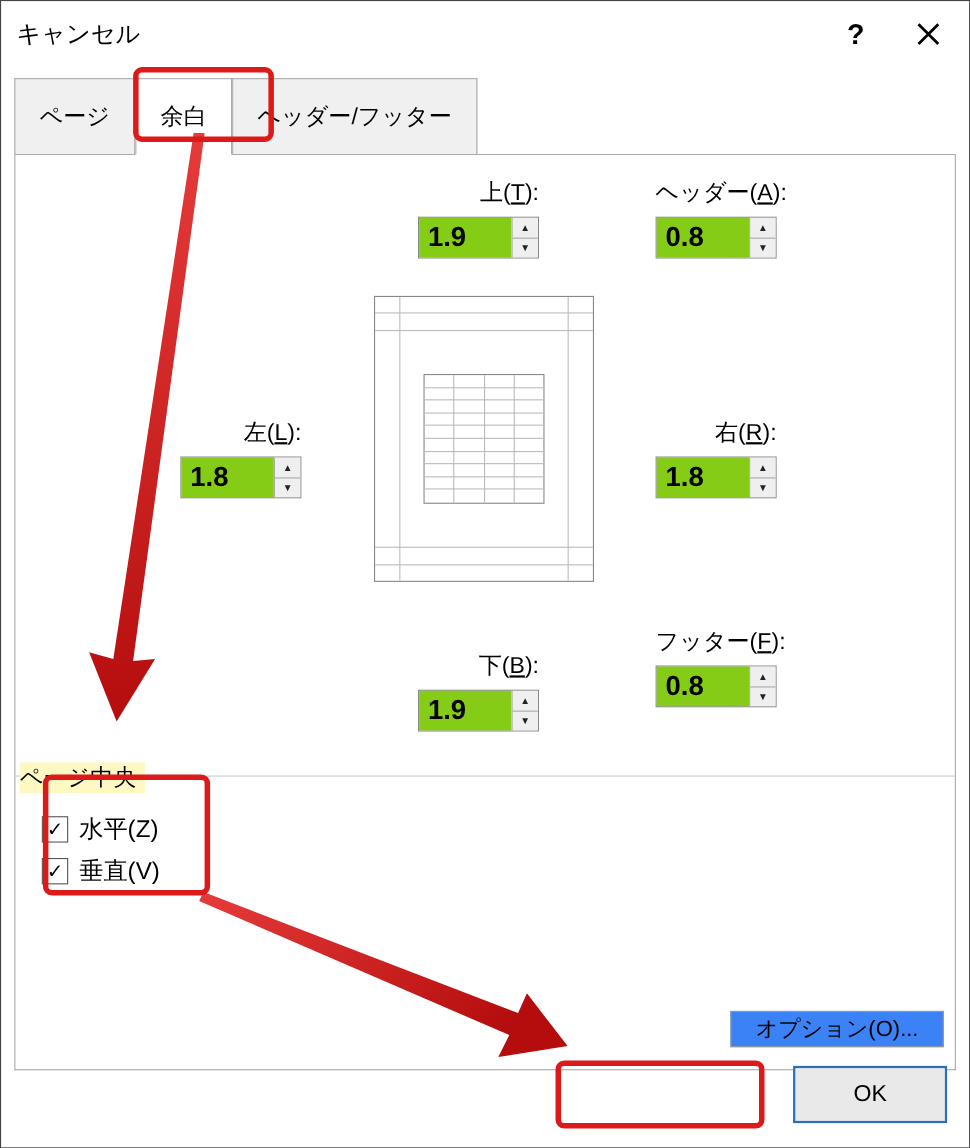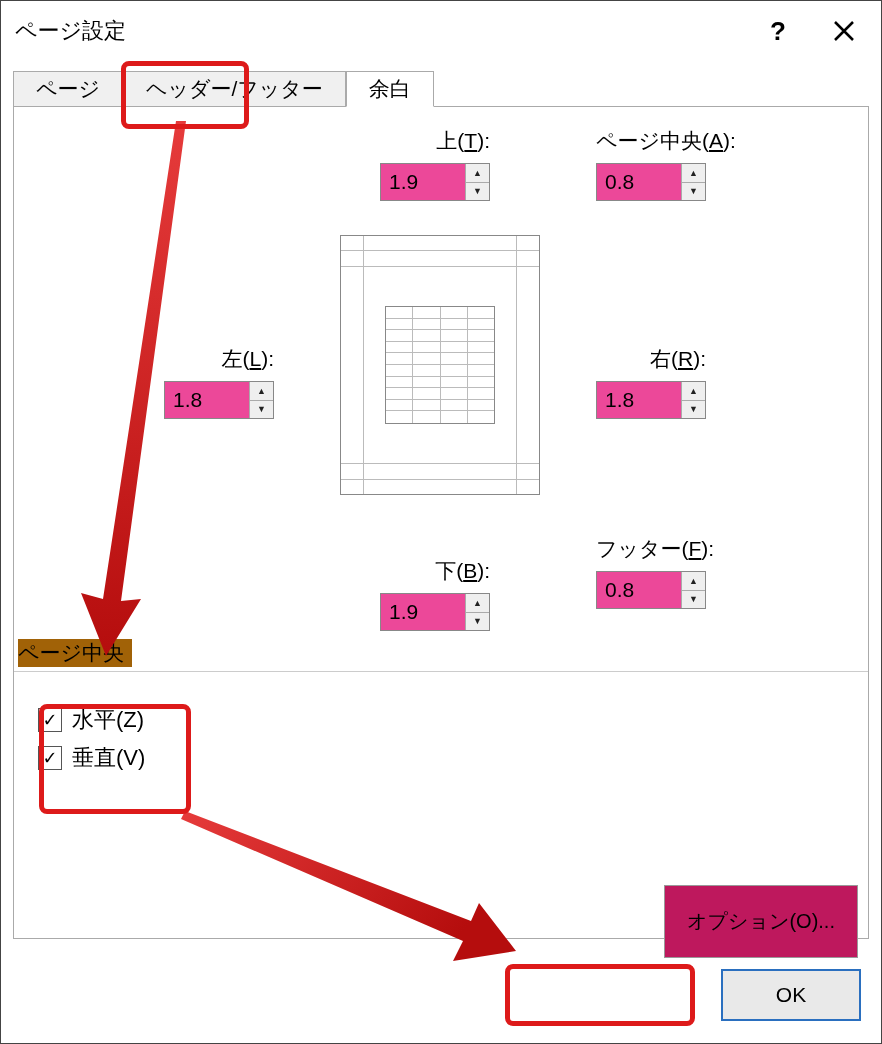--- a/index.html
+++ b/index.html
@@ -27,21 +27,21 @@
     font-size: 26px; font-weight: bold;
     margin-left: 20px;
   }
   .tabs {
     display: flex;
     margin: 10px 12px 0 12px;
     border-bottom: 1px solid #aaa;
     position: relative;
   }
   .tab {
-    padding: 3px 22px;
+    padding: 20px 22px;
     font-size: 21px;
     background: #f0f0f0;
     border: 1px solid #aaa;
     border-bottom: none;
     margin-right: 0;
     position: relative;
   }
   .tab.active {
     background: #fff;
     z-index: 2;
@@ -63,23 +63,24 @@
   }
   .field-group { position: absolute; text-align: right; }
   .field-label { font-size: 21px; margin-bottom: 8px; display: block; }
   .field-label .u { text-decoration: underline; }
   .spinner {
     display: flex; align-items: stretch;
     width: 110px; height: 38px;
     border: 1px solid #888;
   }
   .spinner .val {
-    flex: 1; padding: 4px 8px; font-size: 21px;
+    flex: 1; padding: 4px 8px; font-size: 25px;
     display: flex; align-items: center;
-    background: #ec4899;
+    background: #84cc16;
+    font-weight: bold;
   }
   .spinner .btns {
     width: 24px; display: flex; flex-direction: column;
     border-left: 1px solid #aaa; background: #efefef;
   }
   .spinner .btns div {
     flex: 1; display: flex; align-items: center; justify-content: center;
     font-size: 9px; color: #222;
   }
   .spinner .btns div:first-child { border-bottom: 1px solid #aaa; }
@@ -100,38 +101,38 @@
     position: absolute;
     left: 44px; right: 44px; top: 70px; bottom: 70px;
     border: 1px solid #888;
   }
   .preview .grid .gr { border-bottom: 1px solid #bbb; height: 10%; }
   .preview .grid .gr:last-child { border-bottom: none; }
   .preview .grid .gcols { position:absolute; inset:0; display:flex; }
   .preview .grid .gc { flex:1; border-right:1px solid #bbb; }
   .preview .grid .gc:last-child { border-right:none; }
 
-  .section-title { font-size: 21px; position: absolute; left: 4px; top: 532px; background:#a16207; padding-right:8px; z-index:1; }
+  .section-title { font-size: 21px; position: absolute; left: 4px; top: 552px; background:#fef9c3; padding-right:8px; z-index:1; }
   .section-line { position:absolute; left:0; right:0; top:564px; border-top:1px solid #ccc; }
 
   .checkbox-row {
     display: flex; align-items: center; gap: 10px;
     font-size: 22px; margin: 8px 0;
   }
   .cb {
     width: 24px; height: 24px;
     border: 1px solid #555;
     display: flex; align-items: center; justify-content: center;
   }
   .cb .chk { font-size: 18px; line-height: 1; }
 
   .options-btn {
     position: absolute; right: 10px; top: 778px;
-    padding: 22px 22px; font-size: 20px;
-    background: #be185d; border: 1px solid #999;
+    padding: 2px 22px; font-size: 20px;
+    background: #3b82f6; border: 1px solid #999;
   }
 
   .footer {
     position: absolute;
     left: 0; right: 0; bottom: 0;
     display: flex; justify-content: flex-end; gap: 20px;
     padding: 16px 20px 22px 20px;
     align-items: center;
   }
   .btn {
@@ -151,54 +152,54 @@
     pointer-events: none;
     z-index: 50;
   }
 
   svg.arrow { position: absolute; pointer-events: none; z-index: 40; }
 </style>
 </head>
 <body>
 
 <div class="titlebar">
-  <div class="title">ページ設定</div>
+  <div class="title">キャンセル</div>
   <div class="tb-btn">?</div>
   <div class="tb-btn">
     <svg width="22" height="22">
         <path d="M2 2 L20 20 M20 2 L2 20" stroke="#000" stroke-width="2.5"></path>
       </svg>
   </div>
 </div>
 
 <div class="tabs">
   <div class="tab">ページ</div>
+  <div class="tab active">余白</div>
   <div class="tab">ヘッダー/フッター</div>
-  <div class="tab active">余白</div>
 </div>
 
 <div class="content">
   <div class="margin-grid">
 
     <div class="field-group" style="left:346px; top:0;">
       <span class="field-label">
         <span>上(</span><span class="u">T</span><span>):</span>
       </span>
       <div class="spinner">
         <div class="val">1.9</div>
         <div class="btns">
             <div>▲</div>
             <div>▼</div>
           </div>
       </div>
     </div>
 
     <div class="field-group" style="left:562px; top:0;">
       <span class="field-label">
-        <span>ページ中央(</span><span class="u">A</span><span>):</span>
+        <span>ヘッダー(</span><span class="u">A</span><span>):</span>
       </span>
       <div class="spinner">
         <div class="val">0.8</div>
         <div class="btns">
             <div>▲</div>
             <div>▼</div>
           </div>
       </div>
     </div>
 

